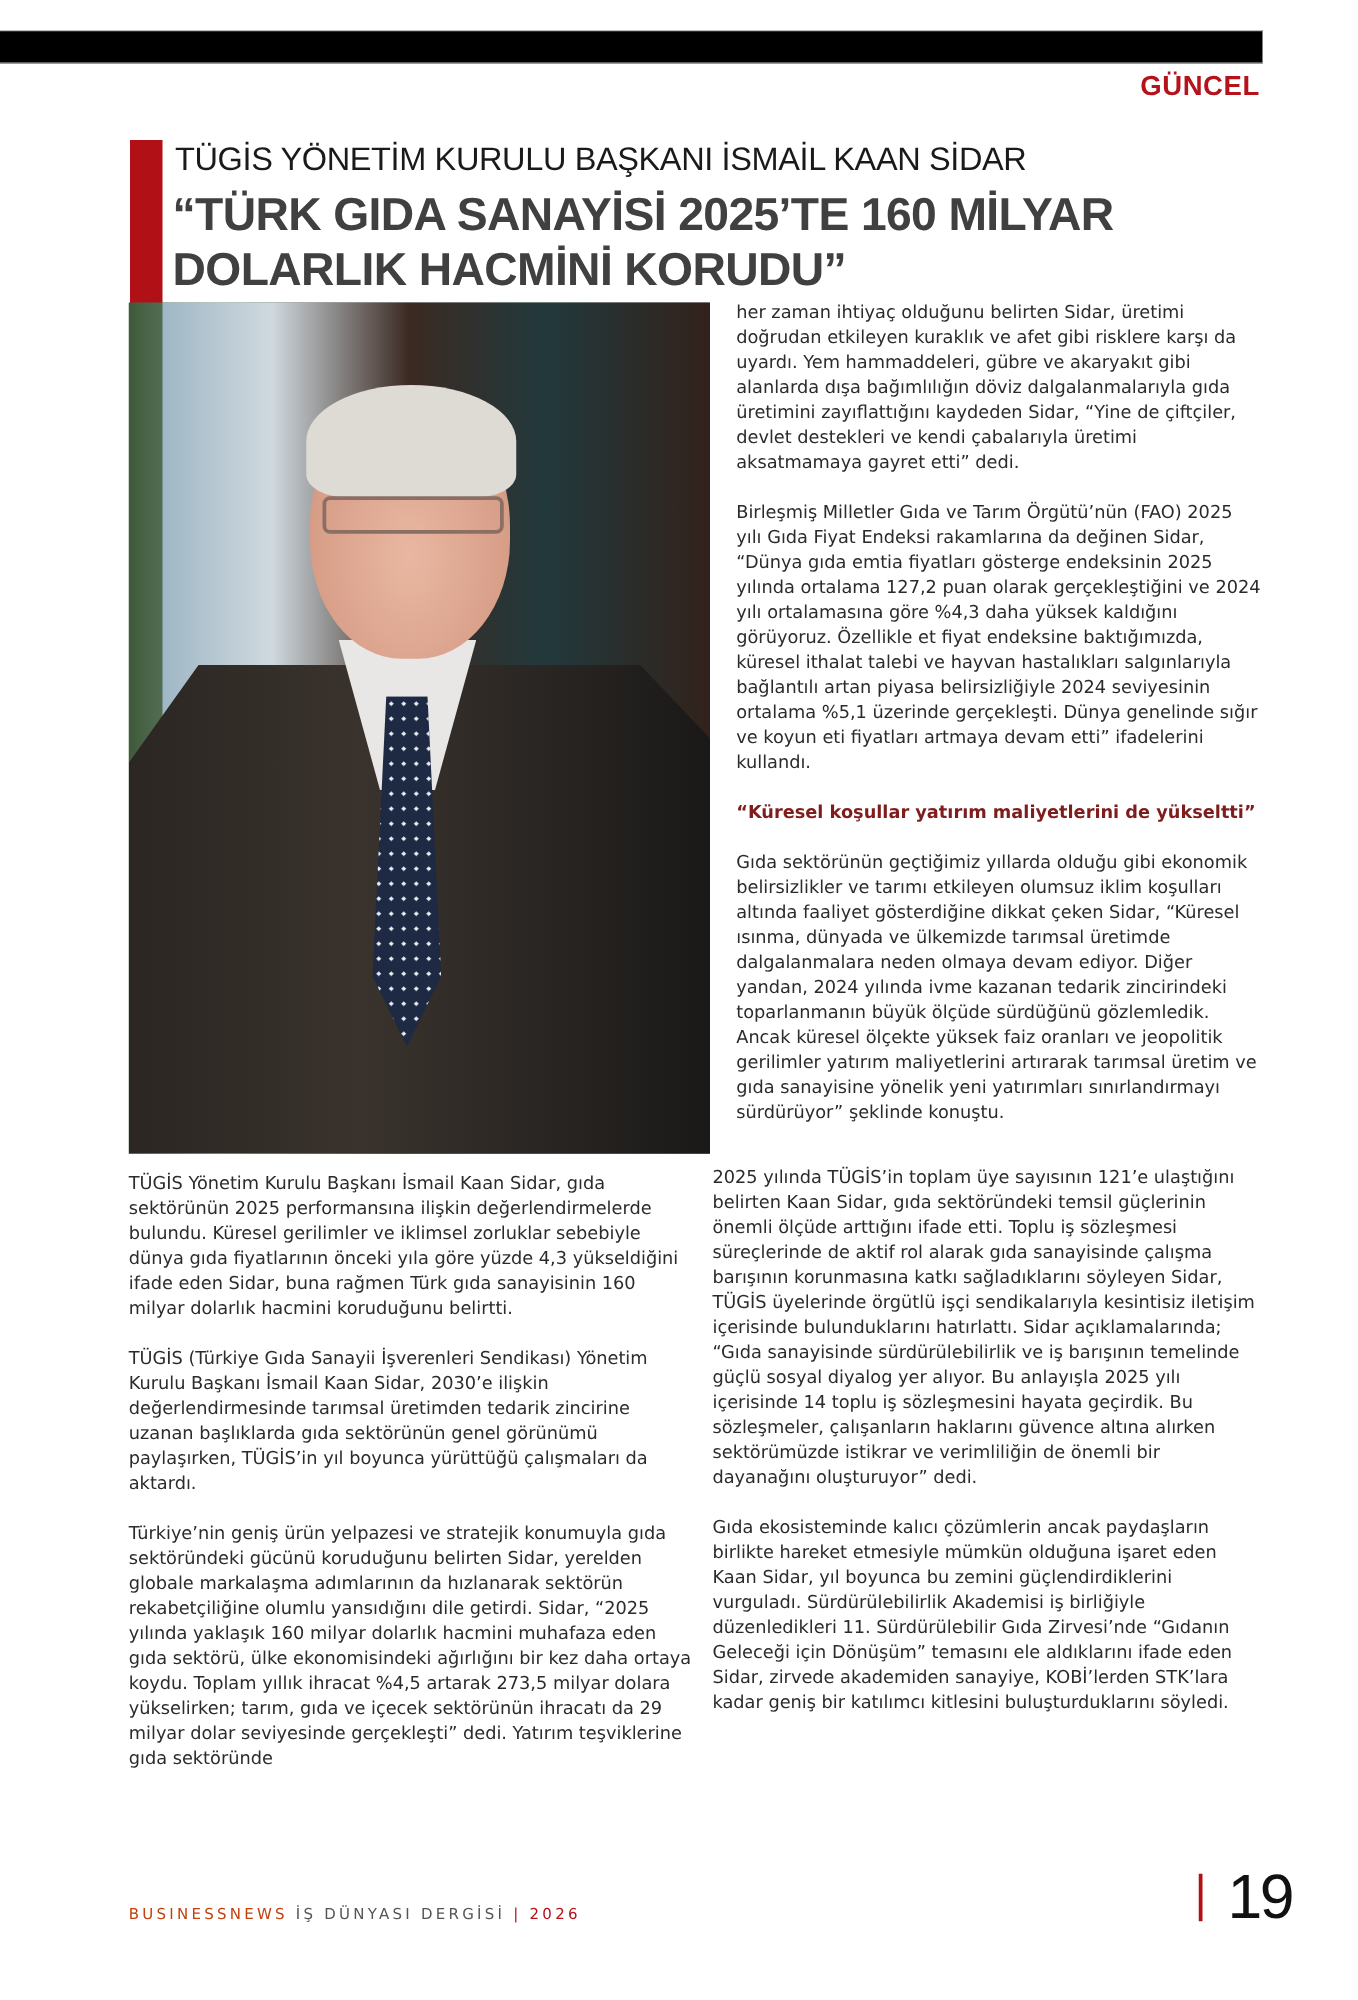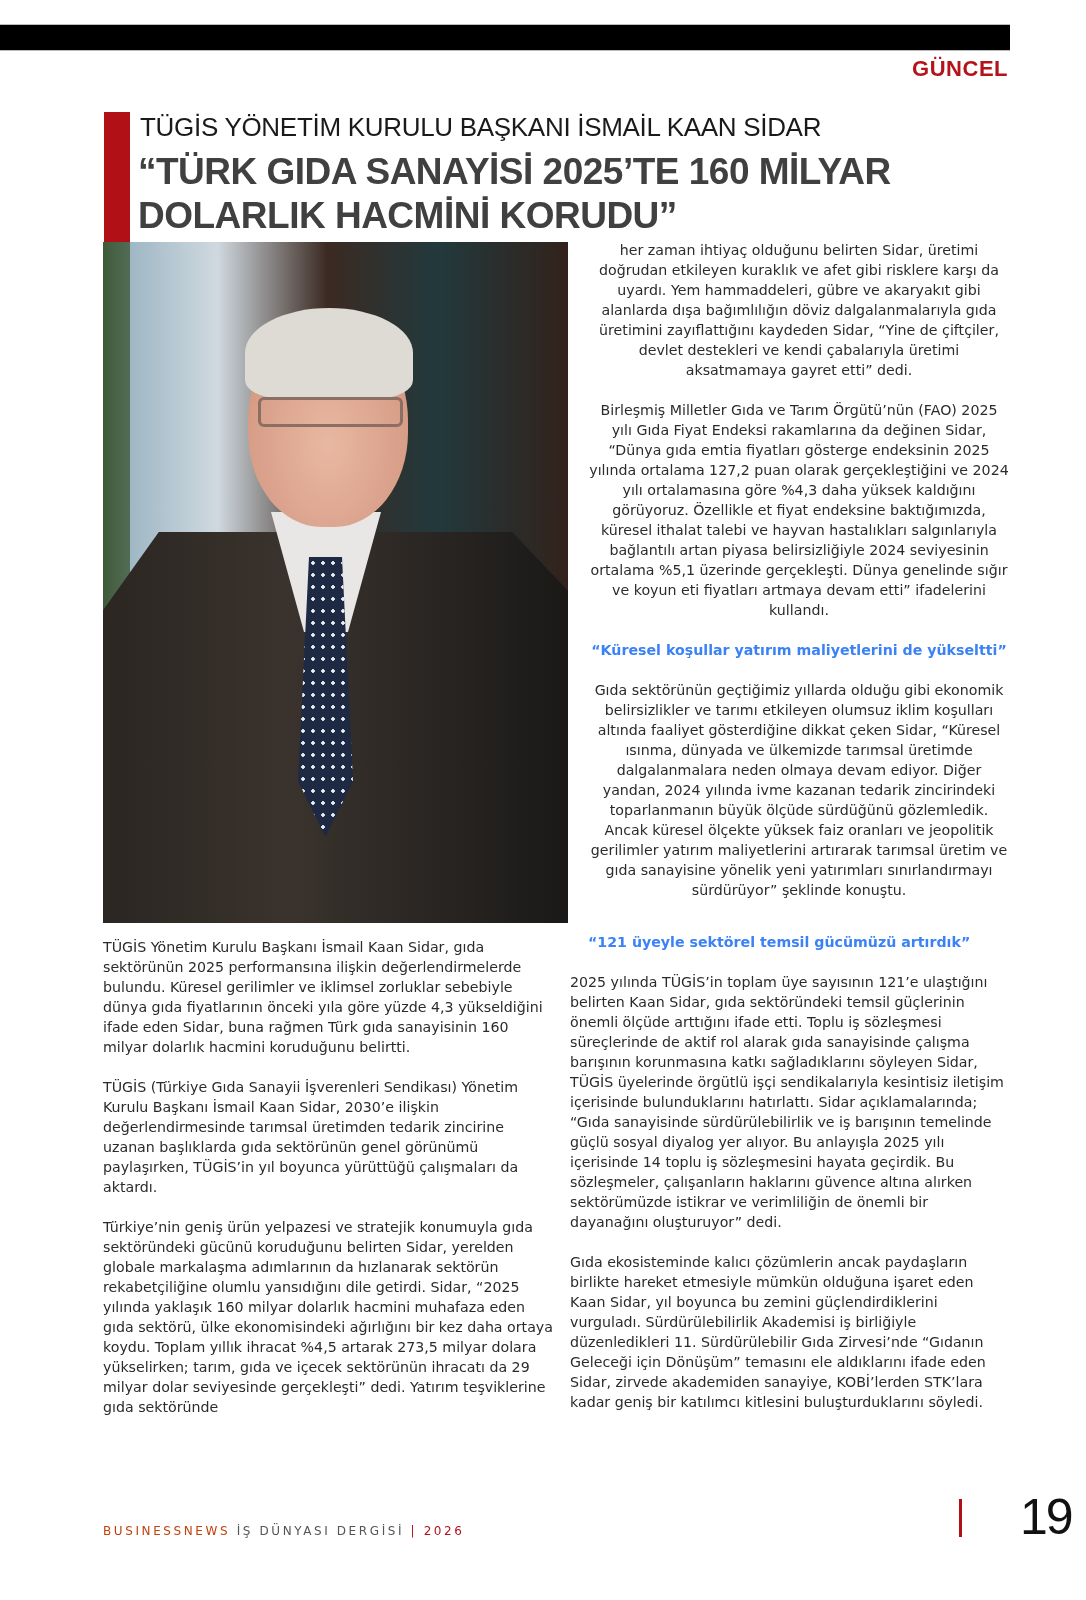--- a/index.html
+++ b/index.html
@@ -14,31 +14,31 @@
            background: linear-gradient(90deg, #3f5a3a 0%, #6f8a7c 15%, #2f2a24 45%, #1f3234 70%, #2a1d18 100%); }
   .photo-upper { position: absolute; left: 27px; top: 0; width: 438px; height: 360px; background: linear-gradient(90deg, #9fb7c5 0%, #cfd9df 20%, #3b2a22 45%, #22393c 70%, #32221b 100%); }
   .head { position: absolute; left: 145px; top: 80px; width: 160px; height: 205px; border-radius: 48% 48% 46% 46%; background: radial-gradient(ellipse at 50% 60%, #e9b8a2 0%, #d79d87 70%, #c08874 100%); }
   .hair { position: absolute; left: 142px; top: 66px; width: 168px; height: 90px; border-radius: 50% 50% 20% 20%; background: #dedad4; }
   .glasses { position: absolute; left: 155px; top: 155px; width: 145px; height: 30px; border: 3px solid #8b6e64; border-radius: 6px; box-sizing: border-box; }
   .suit { position: absolute; left: 0; top: 290px; width: 465px; height: 391px; background: linear-gradient(90deg, #2b2622 0%, #3a332d 40%, #2a2623 70%, #1a1918 100%); clip-path: polygon(12% 0, 88% 0, 100% 15%, 100% 100%, 0 100%, 0 20%); }
   .shirt { position: absolute; left: 168px; top: 270px; width: 110px; height: 120px; background: #e9e7e6; clip-path: polygon(0 0, 100% 0, 70% 100%, 30% 100%); }
   .tie { position: absolute; left: 195px; top: 315px; width: 55px; height: 280px; background: radial-gradient(circle, #e8eef4 20%, transparent 22%) 0 0/10px 12px, #1e2a44; clip-path: polygon(20% 0, 80% 0, 100% 80%, 50% 100%, 0 80%); }
   .col { position: absolute; font-family: "DejaVu Sans", sans-serif; font-size: 14.2px; line-height: 20px; color: #2b2b2b; }
   .col p { margin: 0 0 20px 0; }
-  .col h3 { margin: 0 0 20px 0; font-size: 14.2px; font-weight: bold; color: #3b82f6; }
-  .right-top { left: 589px; top: 240px; width: 420px; text-align: center; }
+  .col h3 { margin: 0 0 20px 0; font-size: 14.2px; font-weight: bold; color: #7f1d1d; }
+  .right-top { left: 589px; top: 240px; width: 420px; }
   .right-bottom { left: 570px; top: 932px; width: 440px; }
   .left-bottom { left: 103px; top: 937px; width: 450px; }
   .footer { position: absolute; left: 103px; top: 1524px; font-family: "DejaVu Sans", sans-serif; font-size: 12px; letter-spacing: 2.6px; }
   .footer .brand { color: #c2410c; }
   .footer .mag { color: #555; }
   .footer .sep { color: #b5121b; }
   .footer .year { color: #b5121b; }
   .pagebar { position: absolute; left: 959px; top: 1499px; width: 3px; height: 38px; background: #b11116; }
-  .pagenum { position: absolute; left: 982px; top: 1488px; font-family: "Liberation Sans", sans-serif; font-weight: 300; font-size: 50px; color: #111; letter-spacing: -2px; margin-left: 38px; }
+  .pagenum { position: absolute; left: 982px; top: 1488px; font-family: "Liberation Sans", sans-serif; font-weight: 300; font-size: 50px; color: #111; letter-spacing: -2px; }
 </style>
 </head>
 <body>
 
 <div class="topbar"></div>
 <div class="section-tag">GÜNCEL</div>
 
 <div class="redbar"></div>
 <div class="kicker">TÜGİS YÖNETİM KURULU BAŞKANI İSMAİL KAAN SİDAR</div>
 <div class="headline">“TÜRK GIDA SANAYİSİ 2025’TE 160 MİLYAR DOLARLIK HACMİNİ KORUDU”</div>
@@ -54,21 +54,20 @@
 </div>
 
 <div class="col right-top">
   <p>her zaman ihtiyaç olduğunu belirten Sidar, üretimi doğrudan etkileyen kuraklık ve afet gibi risklere karşı da uyardı. Yem hammaddeleri, gübre ve akaryakıt gibi alanlarda dışa bağımlılığın döviz dalgalanmalarıyla gıda üretimini zayıflattığını kaydeden Sidar, “Yine de çiftçiler, devlet destekleri ve kendi çabalarıyla üretimi aksatmamaya gayret etti” dedi.</p>
   <p>Birleşmiş Milletler Gıda ve Tarım Örgütü’nün (FAO) 2025 yılı Gıda Fiyat Endeksi rakamlarına da değinen Sidar, “Dünya gıda emtia fiyatları gösterge endeksinin 2025 yılında ortalama 127,2 puan olarak gerçekleştiğini ve 2024 yılı ortalamasına göre %4,3 daha yüksek kaldığını görüyoruz. Özellikle et fiyat endeksine baktığımızda, küresel ithalat talebi ve hayvan hastalıkları salgınlarıyla bağlantılı artan piyasa belirsizliğiyle 2024 seviyesinin ortalama %5,1 üzerinde gerçekleşti. Dünya genelinde sığır ve koyun eti fiyatları artmaya devam etti” ifadelerini kullandı.</p>
   <h3>“Küresel koşullar yatırım maliyetlerini de yükseltti”</h3>
   <p>Gıda sektörünün geçtiğimiz yıllarda olduğu gibi ekonomik belirsizlikler ve tarımı etkileyen olumsuz iklim koşulları altında faaliyet gösterdiğine dikkat çeken Sidar, “Küresel ısınma, dünyada ve ülkemizde tarımsal üretimde dalgalanmalara neden olmaya devam ediyor. Diğer yandan, 2024 yılında ivme kazanan tedarik zincirindeki toparlanmanın büyük ölçüde sürdüğünü gözlemledik. Ancak küresel ölçekte yüksek faiz oranları ve jeopolitik gerilimler yatırım maliyetlerini artırarak tarımsal üretim ve gıda sanayisine yönelik yeni yatırımları sınırlandırmayı sürdürüyor” şeklinde konuştu.</p>
 </div>
 
 <div class="col right-bottom">
-  <h3 style="padding-left:18px;">“121 üyeyle sektörel temsil gücümüzü artırdık”</h3>
   <p>2025 yılında TÜGİS’in toplam üye sayısının 121’e ulaştığını belirten Kaan Sidar, gıda sektöründeki temsil güçlerinin önemli ölçüde arttığını ifade etti. Toplu iş sözleşmesi süreçlerinde de aktif rol alarak gıda sanayisinde çalışma barışının korunmasına katkı sağladıklarını söyleyen Sidar, TÜGİS üyelerinde örgütlü işçi sendikalarıyla kesintisiz iletişim içerisinde bulunduklarını hatırlattı. Sidar açıklamalarında; “Gıda sanayisinde sürdürülebilirlik ve iş barışının temelinde güçlü sosyal diyalog yer alıyor. Bu anlayışla 2025 yılı içerisinde 14 toplu iş sözleşmesini hayata geçirdik. Bu sözleşmeler, çalışanların haklarını güvence altına alırken sektörümüzde istikrar ve verimliliğin de önemli bir dayanağını oluşturuyor” dedi.</p>
   <p>Gıda ekosisteminde kalıcı çözümlerin ancak paydaşların birlikte hareket etmesiyle mümkün olduğuna işaret eden Kaan Sidar, yıl boyunca bu zemini güçlendirdiklerini vurguladı. Sürdürülebilirlik Akademisi iş birliğiyle düzenledikleri 11. Sürdürülebilir Gıda Zirvesi’nde “Gıdanın Geleceği için Dönüşüm” temasını ele aldıklarını ifade eden Sidar, zirvede akademiden sanayiye, KOBİ’lerden STK’lara kadar geniş bir katılımcı kitlesini buluşturduklarını söyledi.</p>
 </div>
 
 <div class="col left-bottom">
   <p>TÜGİS Yönetim Kurulu Başkanı İsmail Kaan Sidar, gıda sektörünün 2025 performansına ilişkin değerlendirmelerde bulundu. Küresel gerilimler ve iklimsel zorluklar sebebiyle dünya gıda fiyatlarının önceki yıla göre yüzde 4,3 yükseldiğini ifade eden Sidar, buna rağmen Türk gıda sanayisinin 160 milyar dolarlık hacmini koruduğunu belirtti.</p>
   <p>TÜGİS (Türkiye Gıda Sanayii İşverenleri Sendikası) Yönetim Kurulu Başkanı İsmail Kaan Sidar, 2030’e ilişkin değerlendirmesinde tarımsal üretimden tedarik zincirine uzanan başlıklarda gıda sektörünün genel görünümü paylaşırken, TÜGİS’in yıl boyunca yürüttüğü çalışmaları da aktardı.</p>
   <p>Türkiye’nin geniş ürün yelpazesi ve stratejik konumuyla gıda sektöründeki gücünü koruduğunu belirten Sidar, yerelden globale markalaşma adımlarının da hızlanarak sektörün rekabetçiliğine olumlu yansıdığını dile getirdi. Sidar, “2025 yılında yaklaşık 160 milyar dolarlık hacmini muhafaza eden gıda sektörü, ülke ekonomisindeki ağırlığını bir kez daha ortaya koydu. Toplam yıllık ihracat %4,5 artarak 273,5 milyar dolara yükselirken; tarım, gıda ve içecek sektörünün ihracatı da 29 milyar dolar seviyesinde gerçekleşti” dedi. Yatırım teşviklerine gıda sektöründe</p>
 </div>
 

